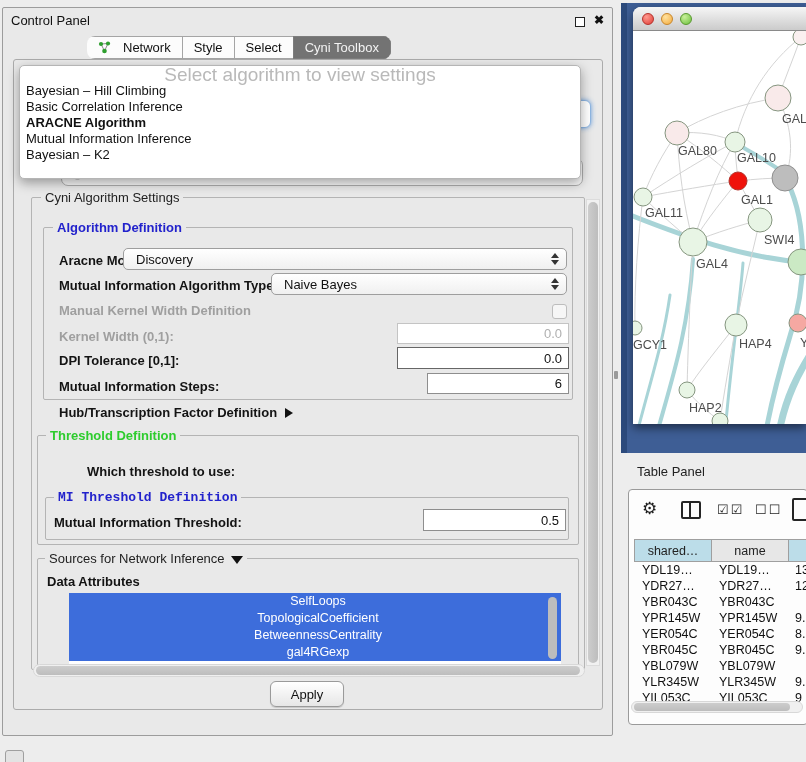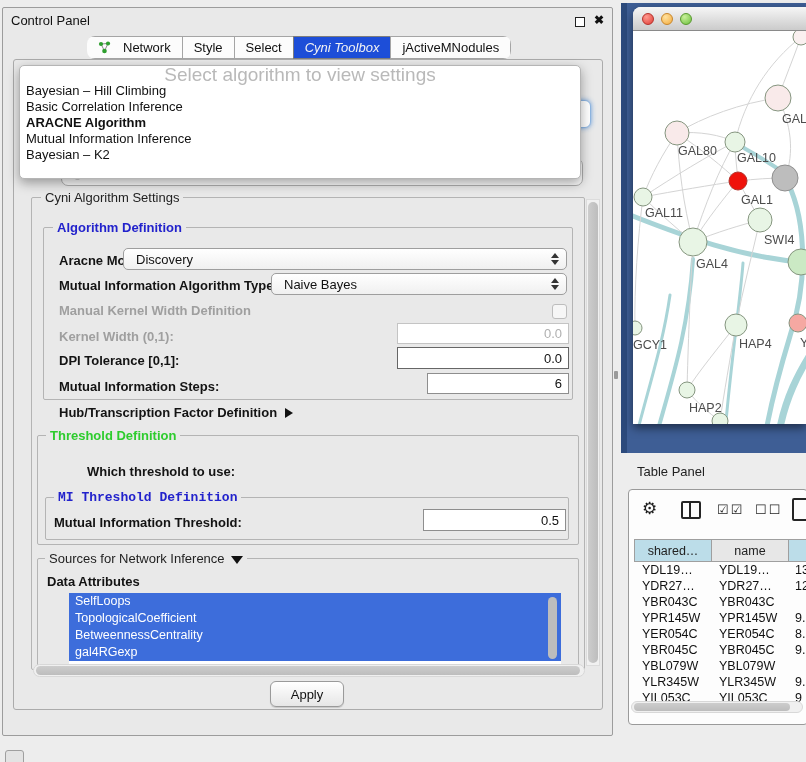--- a/index.html
+++ b/index.html
@@ -9,21 +9,21 @@
 
   
   .control-panel{left:2px;top:7px;width:609px;height:727px;background:#e9e9e9;border:1px solid #9c9c9c;border-radius:2px;}
   .cp-title{left:8px;top:5px;font-size:13px;color:#111;}
   .cp-float{right:27px;top:9px;width:8px;height:8px;border:1.5px solid #222;background:#fff;}
   .cp-close{right:8px;top:5px;font-size:12px;font-weight:bold;color:#111;}
 
   .tabgroup{display:flex;border-radius:8px 8px 8px 8px;overflow:hidden;}
   .tab{height:21px;line-height:21px;padding:0 11px;background:#fcfcfc;border:1px solid #a5a5a5;margin-left:-1px;
        font-size:13px;color:#111;display:flex;align-items:center;gap:12px;}
-  .tab.sel{background:#1d4ed8;color:#f3f3f3;border-color:#7d7d7d;font-style:italic;}
+  .tab.sel{background:#737373;color:#f3f3f3;border-color:#7d7d7d;}
   .top-tabs{left:84px;top:28px;}
   .bot-tabs{left:142px;top:706px;}
 
   .inner-panel{left:10px;top:51px;width:588px;height:649px;border:1px solid #ababab;border-radius:3px;}
 
   
   .ghost-combo{left:58px;top:150px;width:522px;height:28px;border:1px solid #aeaeae;border-radius:7px;background:#fbfbfb;
                color:#c9c9c9;font-size:13px;line-height:28px;padding-left:12px;z-index:6;overflow:hidden;box-sizing:border-box;}
   .focus-sliver{left:558px;top:92px;width:28px;height:26px;border:1px solid #8fb6e2;border-radius:6px;background:#fff;
                 box-shadow:0 0 5px rgba(90,150,220,.9);z-index:5;}
@@ -57,21 +57,21 @@
   .tinput.strong{border-color:#666;}
 
   .checkbox{width:13px;height:13px;border:1px solid #bdbdbd;border-radius:3px;background:#f6f6f6;}
 
   .tri-right{display:inline-block;width:0;height:0;border-top:5.5px solid transparent;border-bottom:5.5px solid transparent;
              border-left:8px solid #111;margin-left:8px;vertical-align:-1px;}
   .tri-down{display:inline-block;width:0;height:0;border-left:6px solid transparent;border-right:6px solid transparent;
             border-top:8px solid #111;margin-left:6px;vertical-align:-1px;}
 
   .attr-list{background:#fff;overflow:hidden;}
-  .attr-item{height:17px;line-height:17px;font-size:12.5px;color:#fff;padding-left:6px;}
+  .attr-item{height:17px;line-height:17px;font-size:12.5px;color:#fff;padding-left:6px;text-align:center;}
 
   .vscroll{background:#f1f1f1;border:1px solid #dcdcdc;box-sizing:border-box;}
   .vthumb{position:absolute;left:1px;right:1px;border-radius:7px;background:linear-gradient(90deg,#cdcdcd,#bdbdbd);}
   .hscroll{background:#f0f0f0;border:1px solid #d8d8d8;border-radius:7px;box-sizing:border-box;}
   .hthumb{position:absolute;top:1px;bottom:1px;border-radius:6px;background:linear-gradient(#cdcdcd,#bdbdbd);}
 
   .apply-btn{width:72px;height:24px;border:1px solid #9a9a9a;border-radius:6px;background:linear-gradient(#ffffff,#e6e6e6);
              font-size:13px;color:#111;display:flex;align-items:center;justify-content:center;box-shadow:0 1px 1px rgba(0,0,0,.15);}
 
   .resize-dot{left:614px;top:371px;width:4px;height:8px;background:#9a9a9a;border-radius:1px;}
@@ -132,23 +132,20 @@
         <span>Network</span>
       </div>
       <div class="tab">
           <span>Style</span>
         </div>
       <div class="tab">
           <span>Select</span>
         </div>
       <div class="tab sel">
           <span>Cyni Toolbox</span>
-        </div>
-      <div class="tab">
-          <span>jActiveMNodules</span>
         </div>
     </div>
 
     <div class="abs inner-panel"></div>
 
     <div class="abs focus-sliver"></div>
     <div class="abs ghost-combo nowrap">
       <span>gal-filtered.sif default node</span>
     </div>
 

